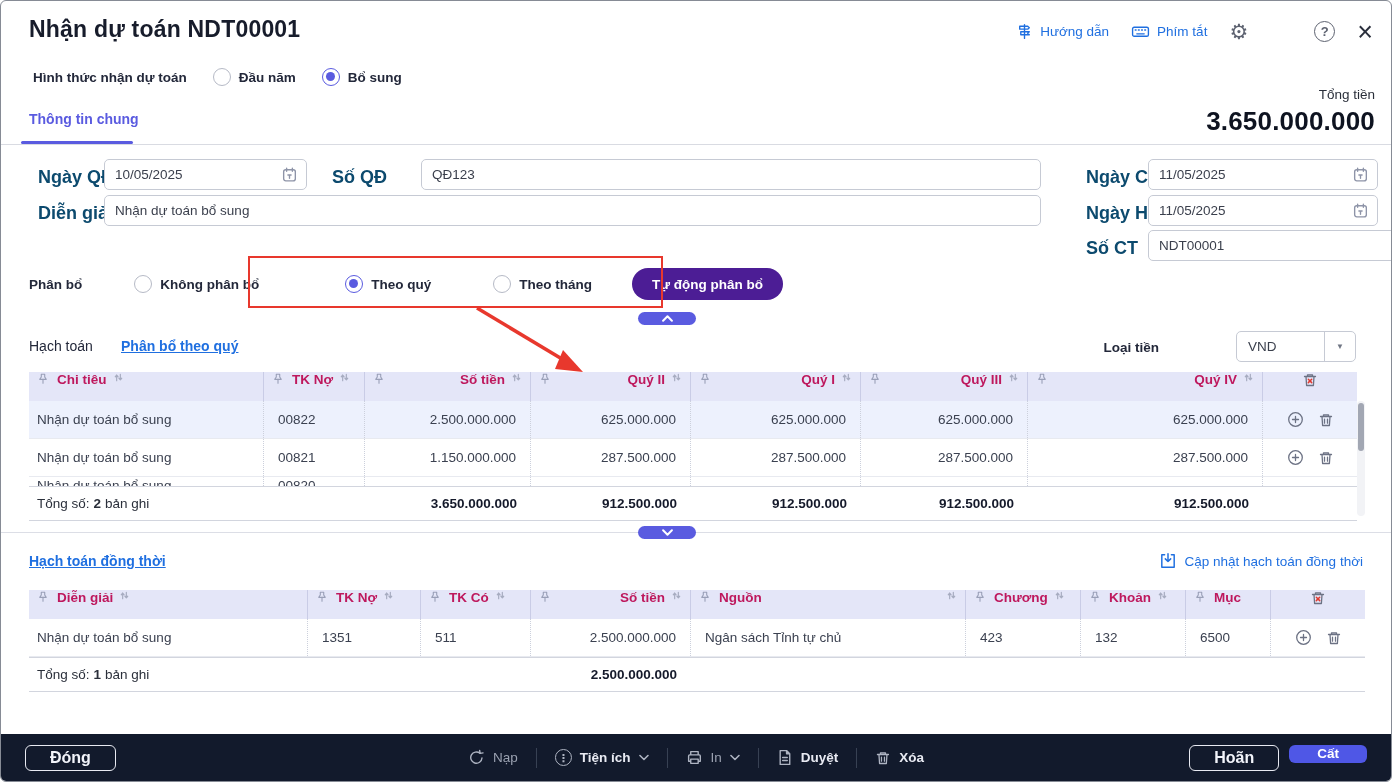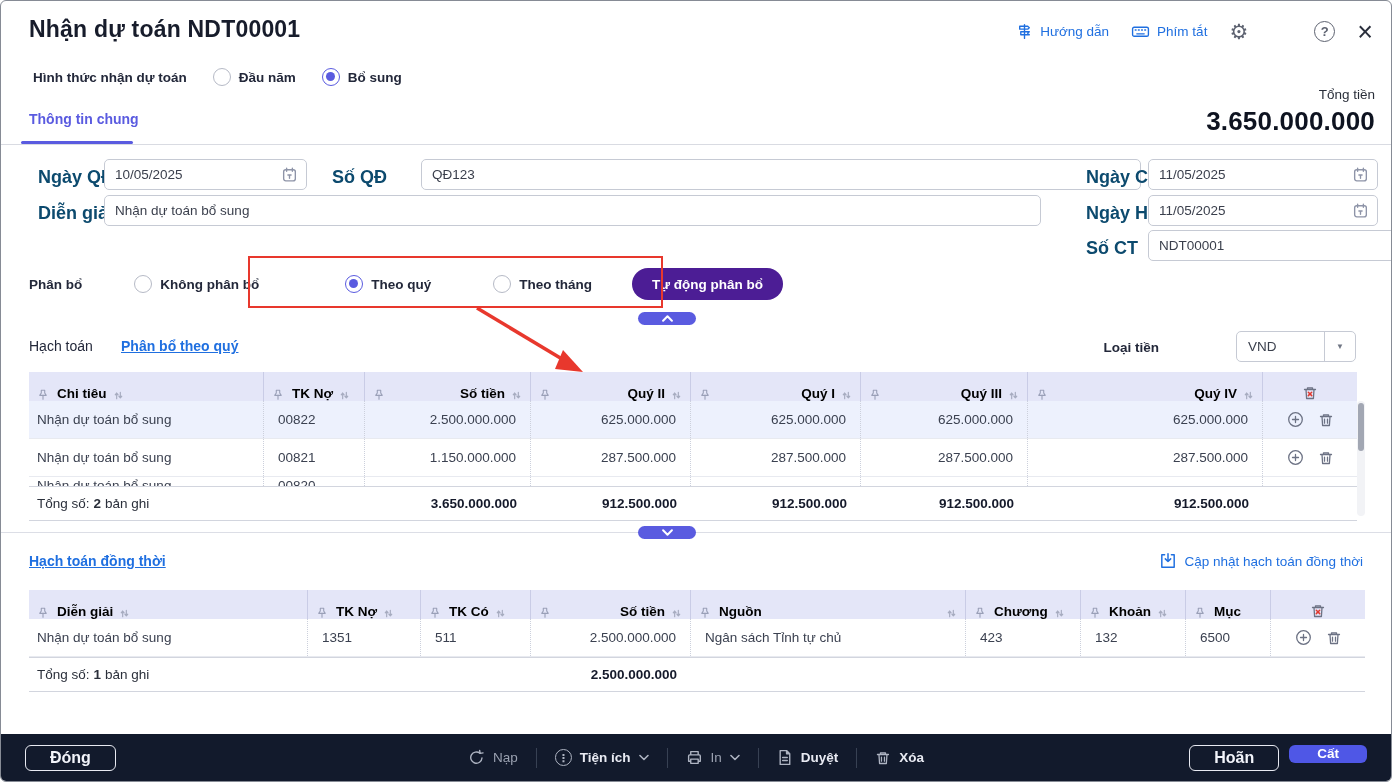--- a/index.html
+++ b/index.html
@@ -65,21 +65,21 @@
   .sim-title { position:absolute; left:28px; top:552px; font-size:14px; font-weight:700; color:#1f6fe0; text-decoration:underline; cursor:pointer; }
   .upd-link { position:absolute; right:28px; top:551px; display:flex; align-items:center; gap:8px; color:#1f6fe0; font-size:13.5px; font-weight:500; cursor:pointer; }
   .upd-link svg { stroke:#1f6fe0; }
 
   
   .tbl { position:absolute; left:28px; width:1336px; font-size:13.5px; }
   .trow { display:grid; }
   .t1 .trow { grid-template-columns:235px 101px 166px 160px 170px 167px 235px 94px; }
   .t2 .trow { grid-template-columns:279px 113px 110px 160px 275px 115px 105px 85px 94px; }
   .thead { background:#e4e6f8; height:29px; }
-  .thead .hc { display:flex; align-items:flex-end; border-right:1px solid #c9cce6; padding:0 8px; color:#000000; font-weight:700; cursor:pointer; overflow:hidden; }
+  .thead .hc { display:flex; align-items:flex-start; border-right:1px solid #c9cce6; padding:0 8px; color:#be185d; font-weight:700; cursor:pointer; overflow:hidden; }
   .thead .hc:last-child { border-right:none; justify-content:center; }
   .hc .pin { stroke:#9aa0b8; flex:0 0 auto; }
   .hc .lbl { margin-left:8px; white-space:nowrap; }
   .hc.num { justify-content:flex-start; }
   .hc.num .lbl { margin-left:auto; }
   .hc .sort { stroke:#a7acc0; margin-left:6px; flex:0 0 auto; }
   .tbody-row { background:#fff; border-bottom:1px solid #e8eaf0; height:38px; cursor:pointer; }
   .tbody-row.sel { background:#edf1fd; }
   .tbody-row .bc { display:flex; align-items:center; padding:0 14px; border-right:1px dotted #ccd0dc; color:#3b4150; overflow:hidden; white-space:nowrap; }
   .tbody-row .bc:first-child { padding-left:8px; }
@@ -173,21 +173,21 @@
 
   <div class="fld-label" style="left:28px; top:166px;">Ngày QĐ</div>
   <div class="date-wrap" style="left:103px; top:158px; width:203px; height:31px;">
     <input class="inp" readonly="" value="10/05/2025" style="">
     <svg class="ic cal-ic" width="17" height="17" viewBox="0 0 16 16">
         <rect x="2.5" y="3.5" width="11" height="10.5" rx="2"></rect>
         <path d="M5.3 2v3M10.7 2v3M6.5 8.5h3M8 8.5v3"></path>
       </svg>
   </div>
   <div class="fld-label" style="left:322px; top:166px;">Số QĐ</div>
-  <input class="inp" style="left: 420px; top: 158px; width: 720px;" readonly="" value="QĐ123">
+  <input class="inp" style="left: 420px; top: 158px; width: 620px;" readonly="" value="QĐ123">
 
   <div class="fld-label" style="left:28px; top:202px;">Diễn giải</div>
   <input class="inp" style="left: 103px; top: 194px; width: 937px;" readonly="" value="Nhận dự toán bổ sung">
 
   <div class="fld-label" style="left:1076px; top:166px;">Ngày CT</div>
   <div class="date-wrap" style="left:1147px; top:158px; width:230px; height:31px;">
     <input class="inp" readonly="" value="11/05/2025" style="">
     <svg class="ic cal-ic" width="17" height="17" viewBox="0 0 16 16">
         <rect x="2.5" y="3.5" width="11" height="10.5" rx="2"></rect>
         <path d="M5.3 2v3M10.7 2v3M6.5 8.5h3M8 8.5v3"></path>

